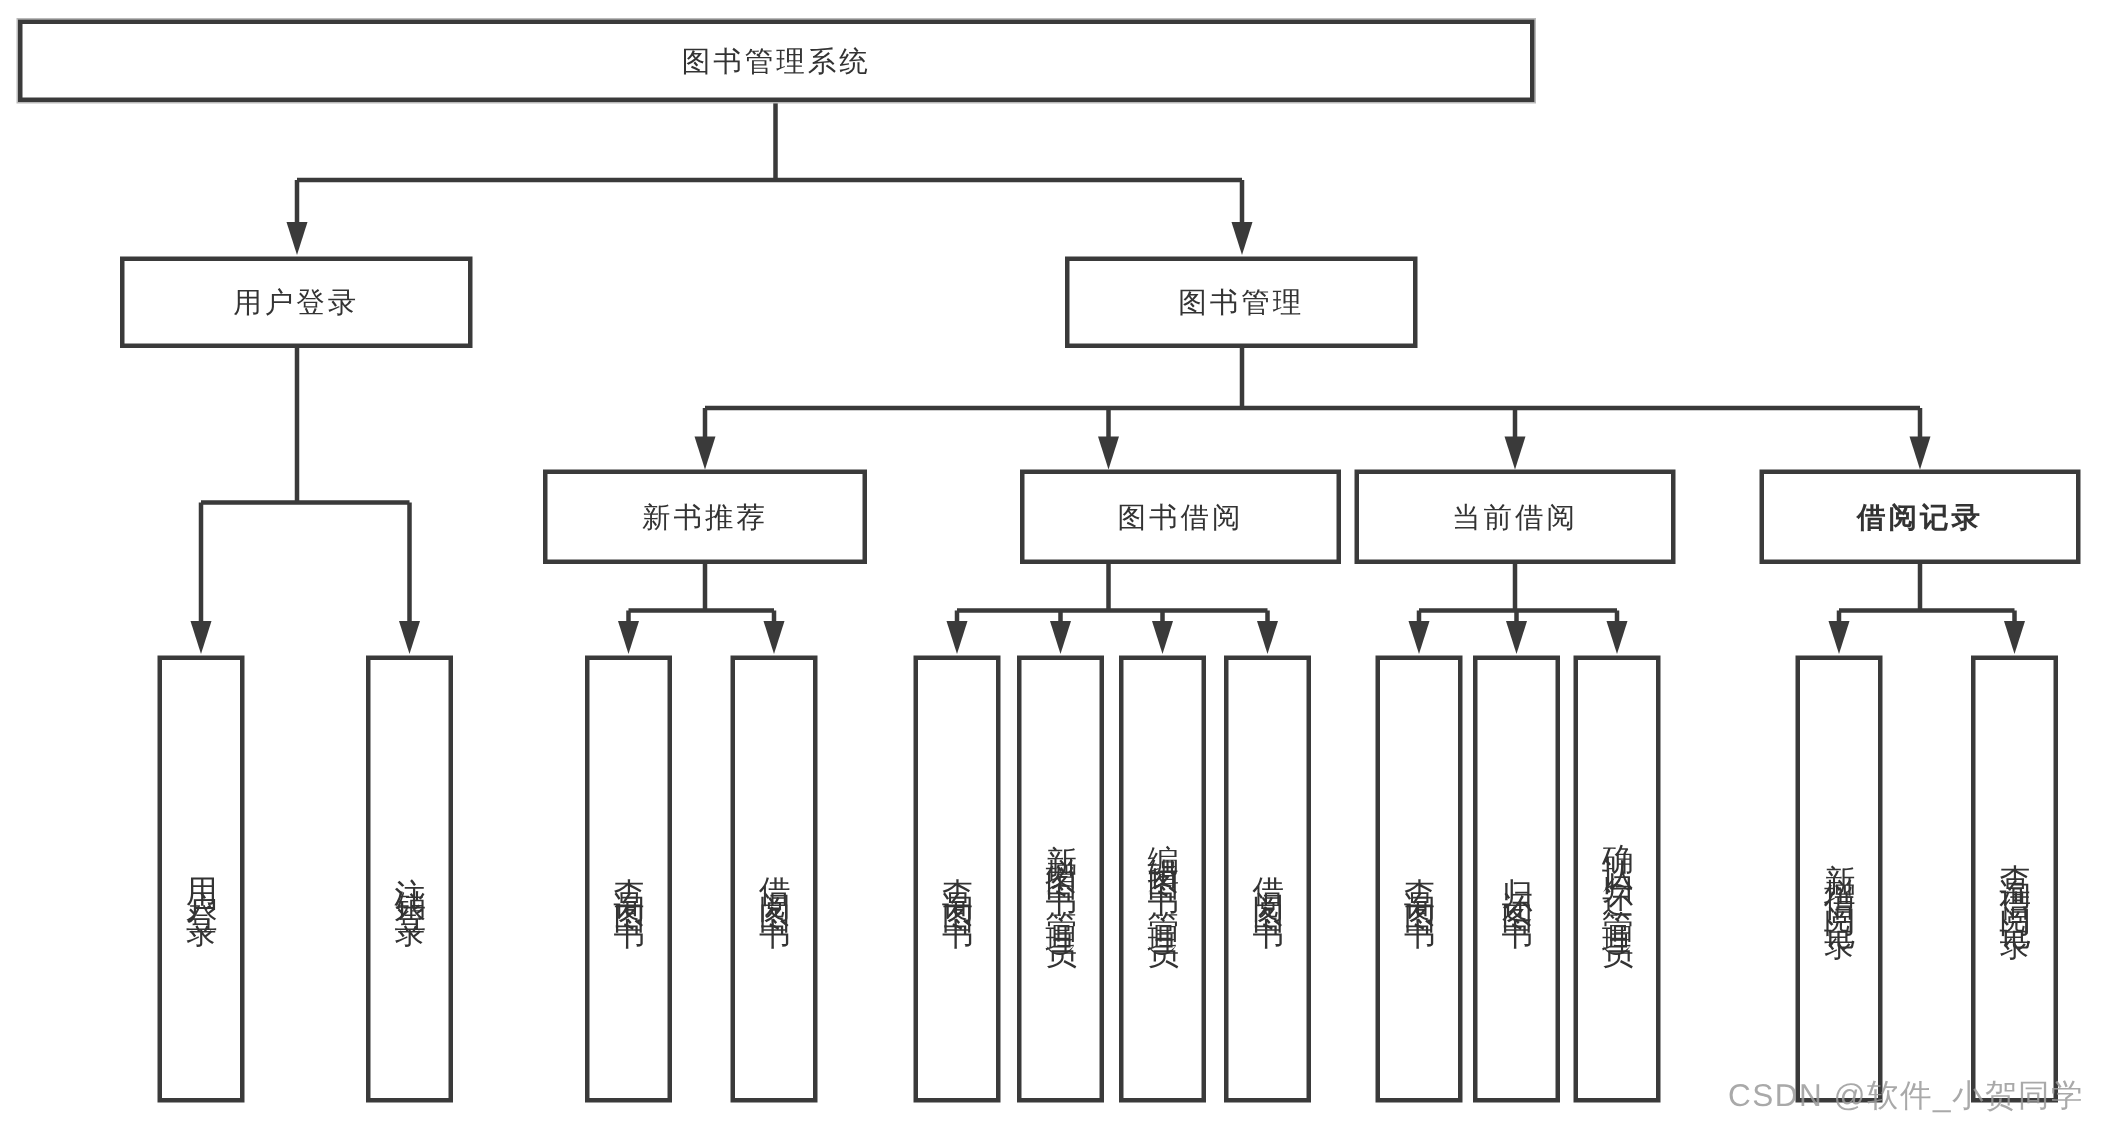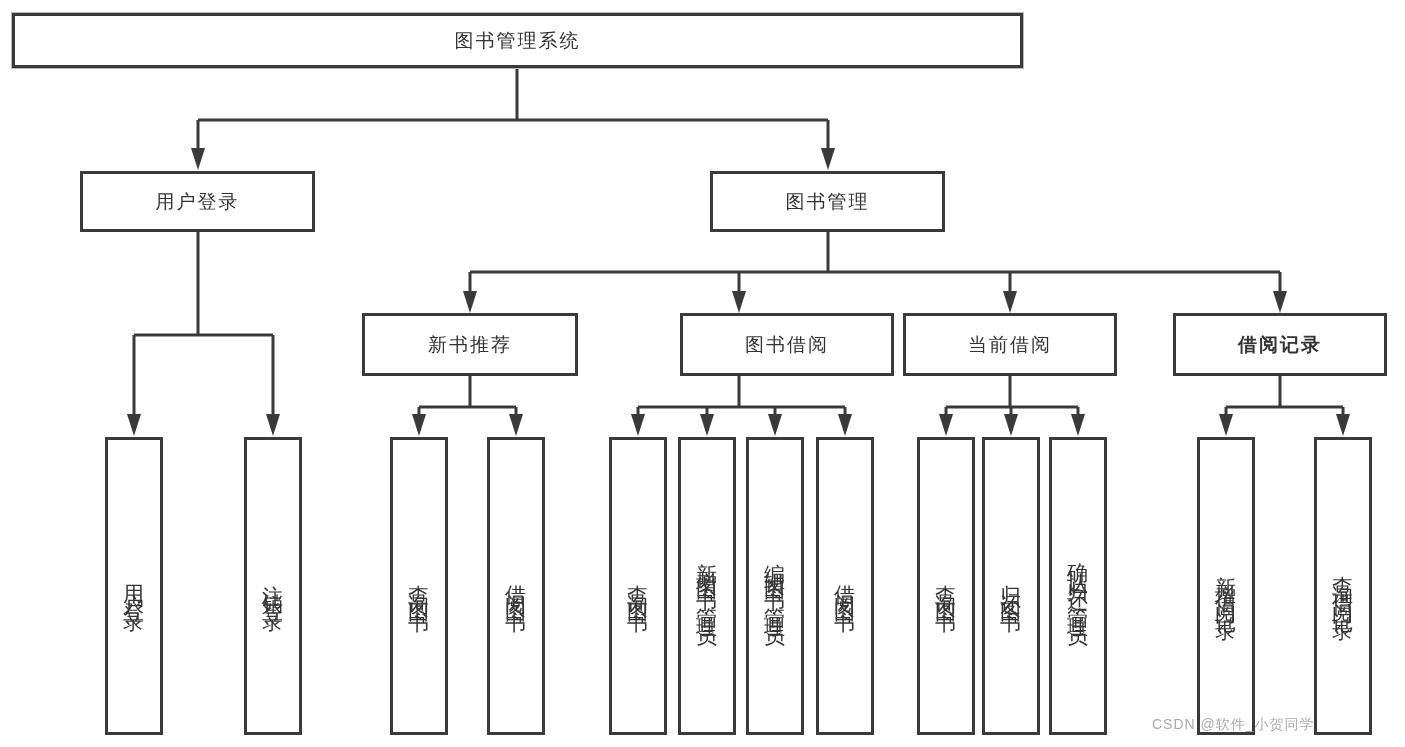--- a/index.html
+++ b/index.html
@@ -37,21 +37,21 @@
     font-size: 21px;
     letter-spacing: 9px;
     line-height: 1;
     color: #333333;
   }
   .watermark {
     position: absolute;
     left: 1152px;
     top: 716px;
     z-index: 3;
-    font-size: 14px;
+    font-size: 21px;
     color: #9b9b9b;
     opacity: 0.85;
     letter-spacing: 1px;
     white-space: nowrap;
   }
 </style>
 </head>
 <body>
 
 <div id="stage">

